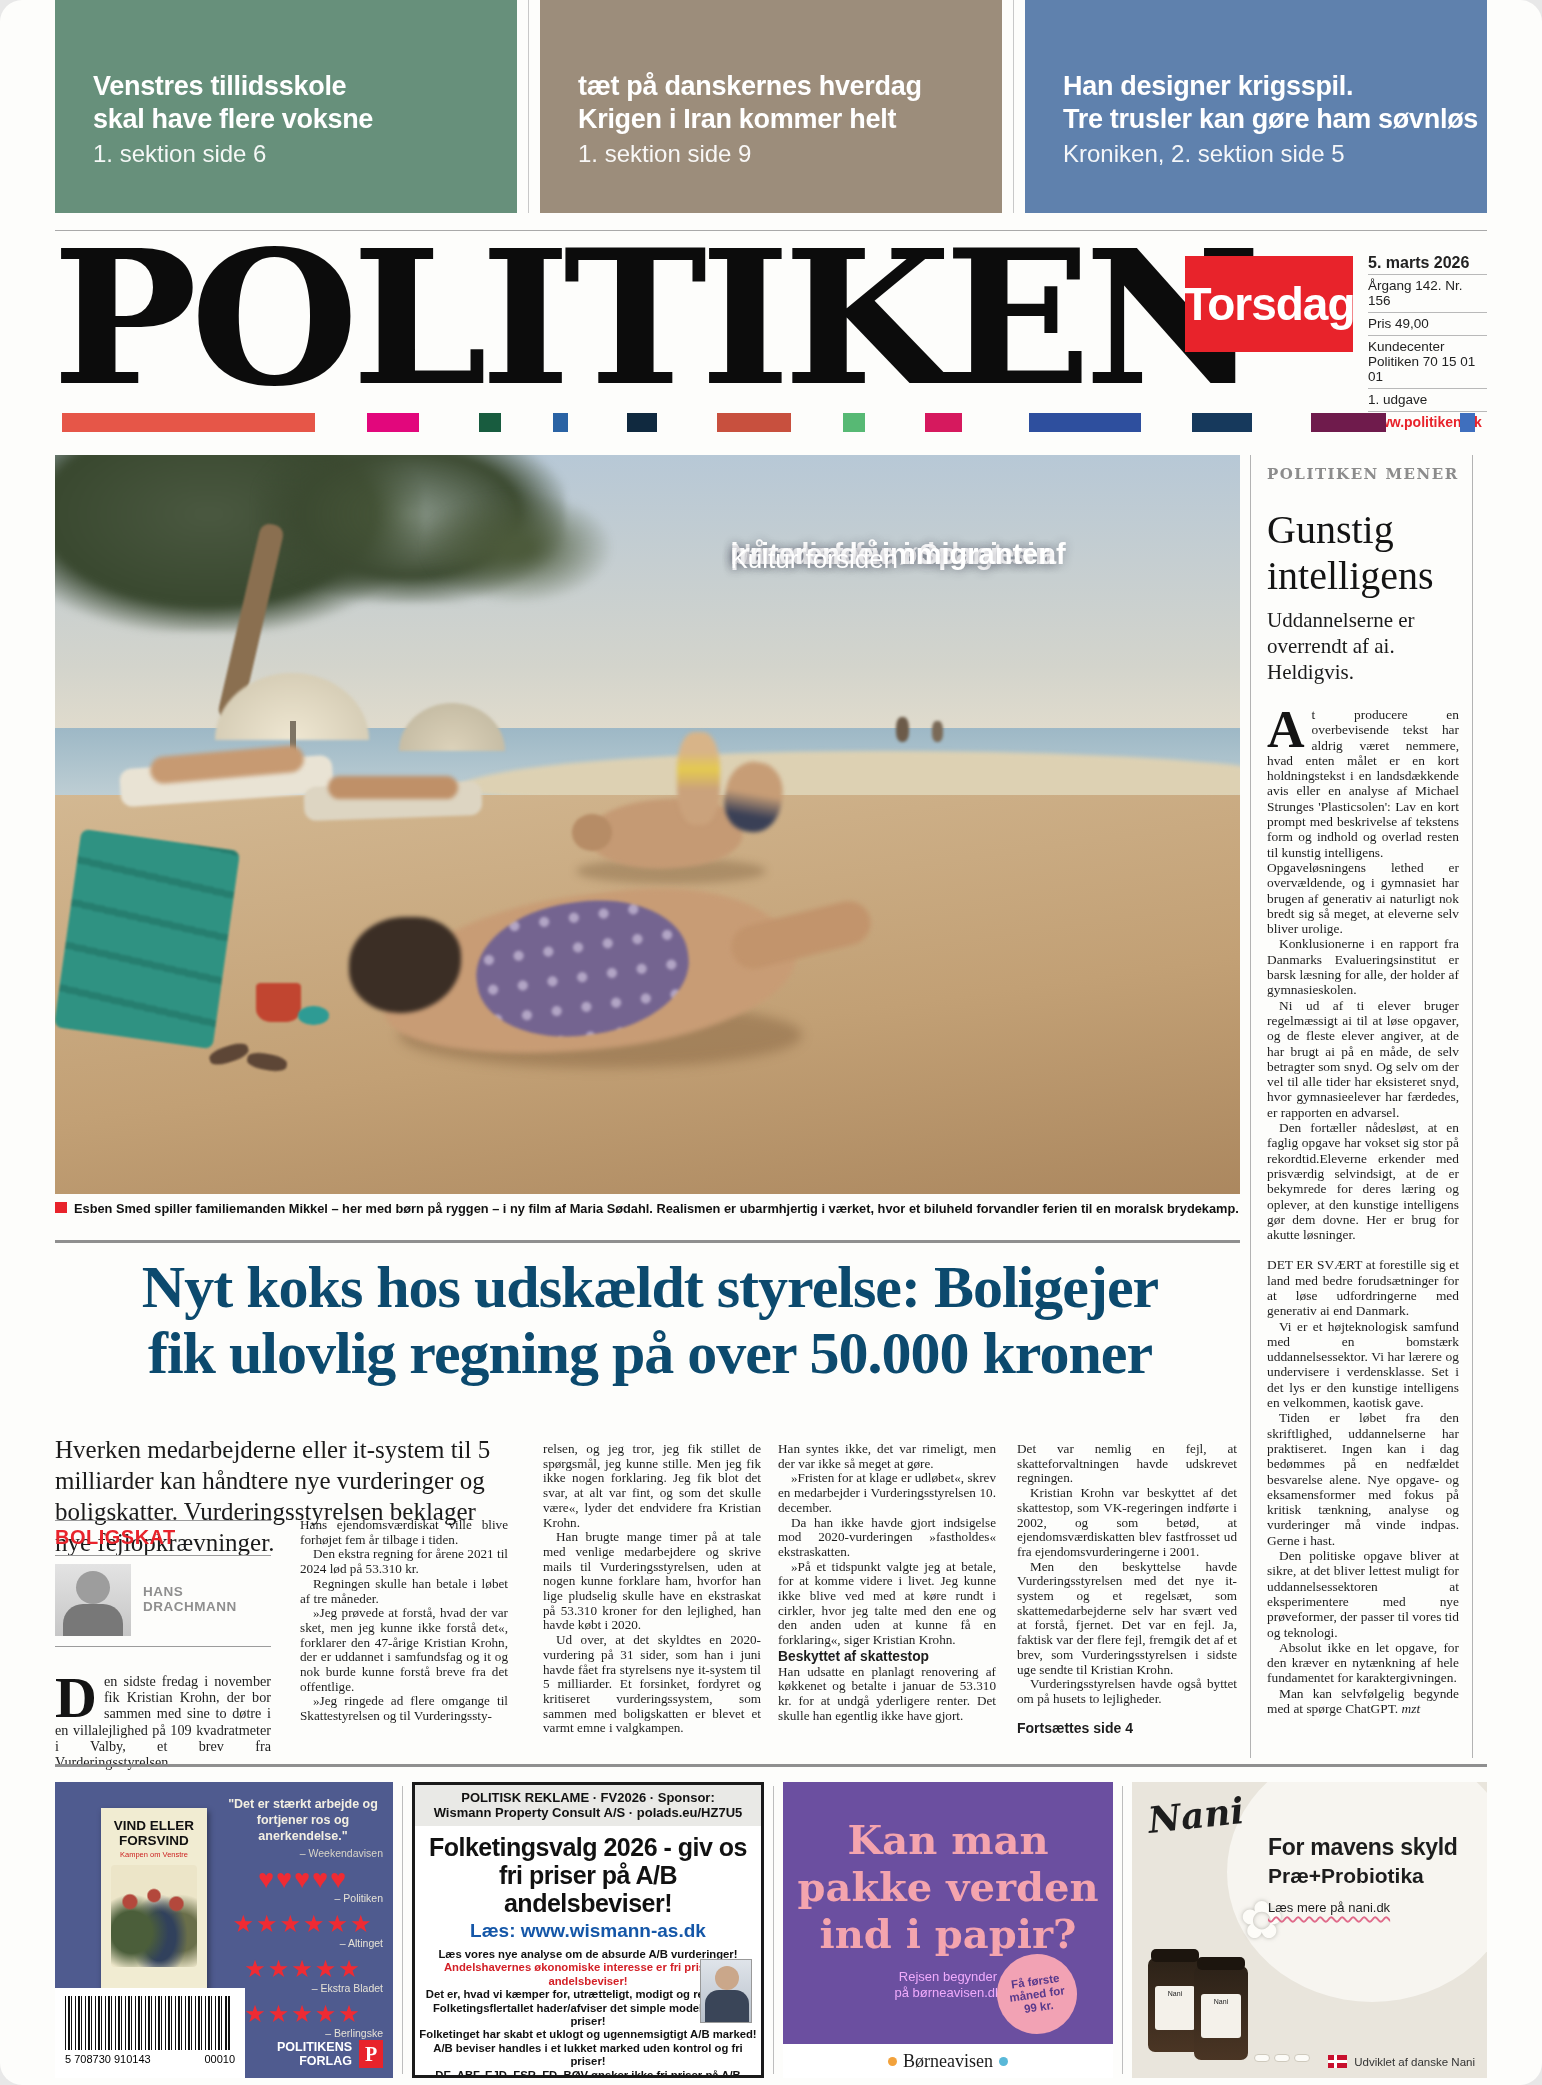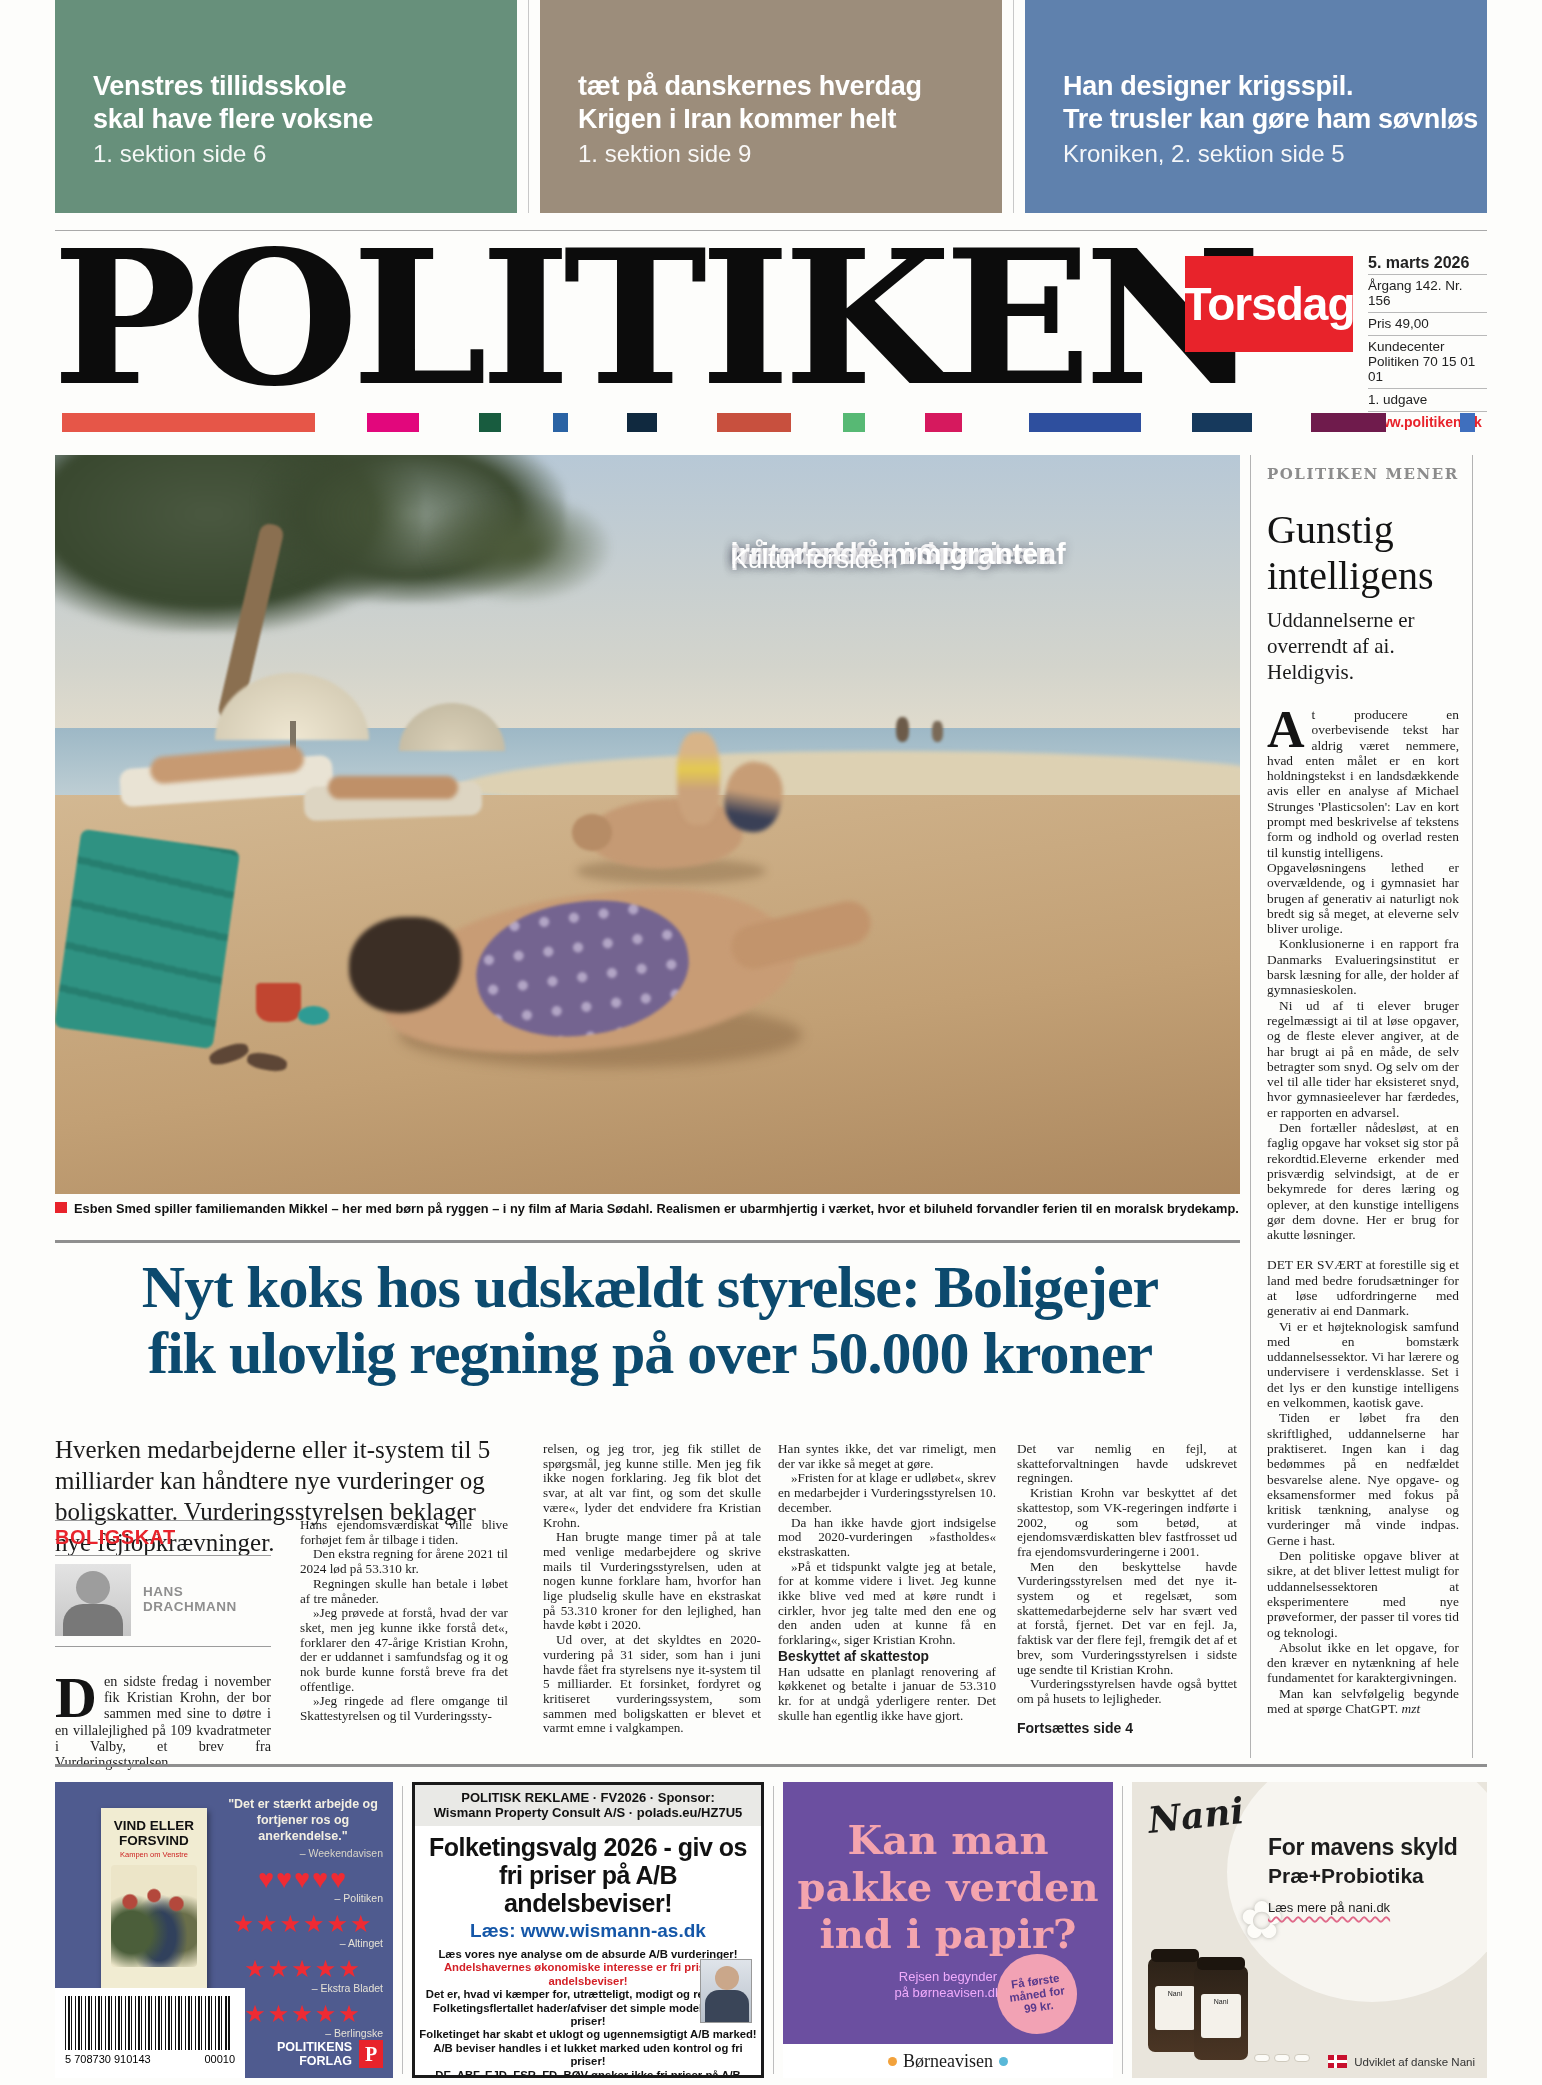--- a/index.html
+++ b/index.html
@@ -1,18 +1,18 @@
 <!DOCTYPE html>
 <html lang="da"><head>
 <meta charset="utf-8">
 <style>
   * { margin:0; padding:0; box-sizing:border-box; }
   html,body { background:#e8e8e8; }
   body { font-family:"Liberation Sans","DejaVu Sans",sans-serif; }
-  .page { position:relative; width:1542px; height:2085px; background:#fdfdfb; margin:0 auto; overflow:hidden; color:#1a1a1a; }
+  .page { position:relative; width:1542px; height:2085px; background:#fdfdfb; margin:0 auto; overflow:hidden; color:#1a1a1a;border-radius:22px; }
 
   
   .teasers { position:absolute; left:55px; top:0; width:1432px; height:213px; display:flex; }
   .teaser { flex:1 1 0; padding:70px 0 0 38px; }
   .tsep { width:1px; background:#c8c8c8; margin:0 11px; }
   .teaser-title { color:#fff; font-weight:bold; font-size:27px; line-height:33px; letter-spacing:-0.3px; }
   .teaser-ref { color:rgba(255,255,255,0.93); font-size:24px; line-height:32px; font-weight:normal; margin-top:2px; }
 
   .hairline-top { position:absolute; left:55px; top:230px; width:1432px; height:1px; background:#a9a9a9; }
 

